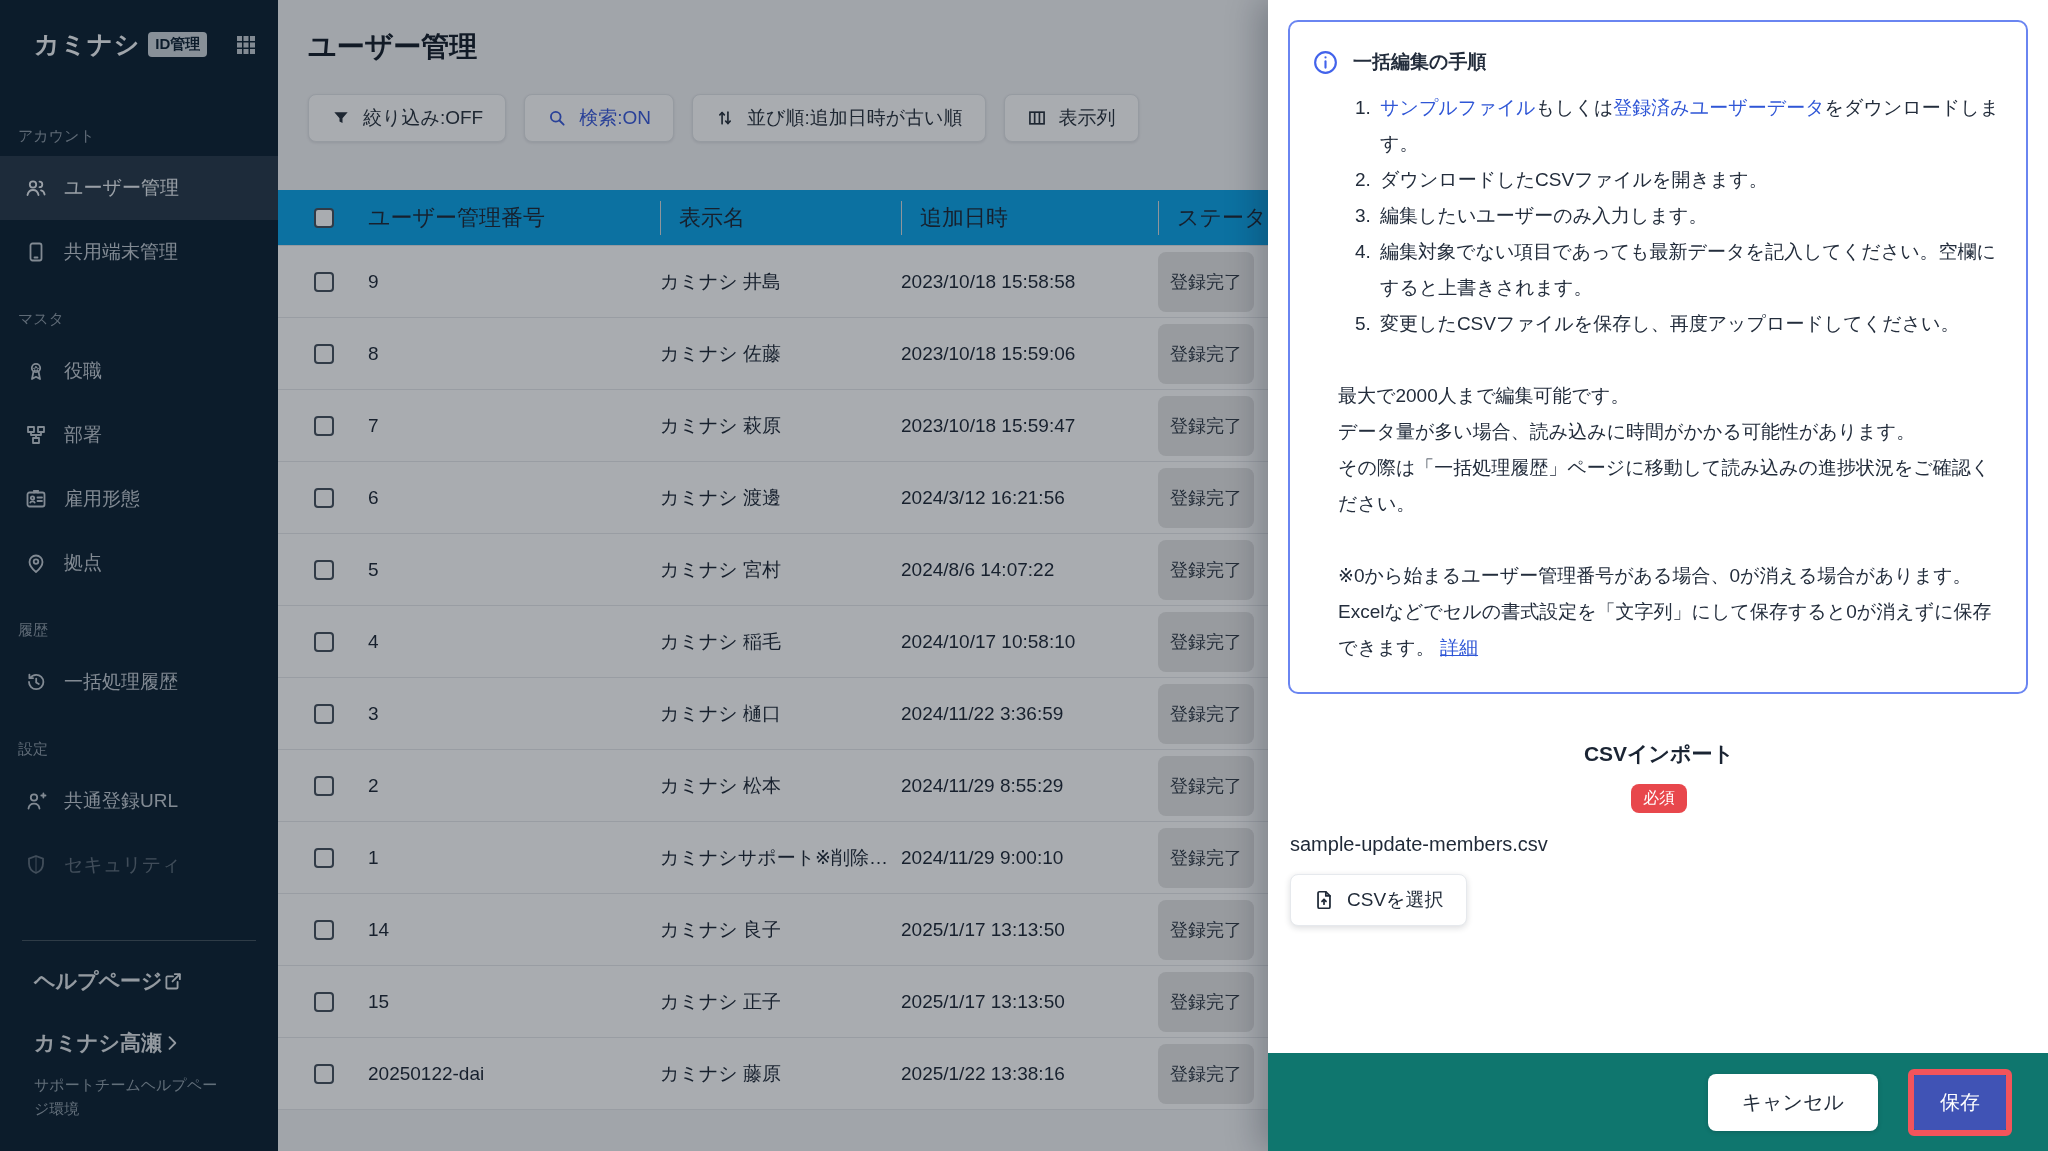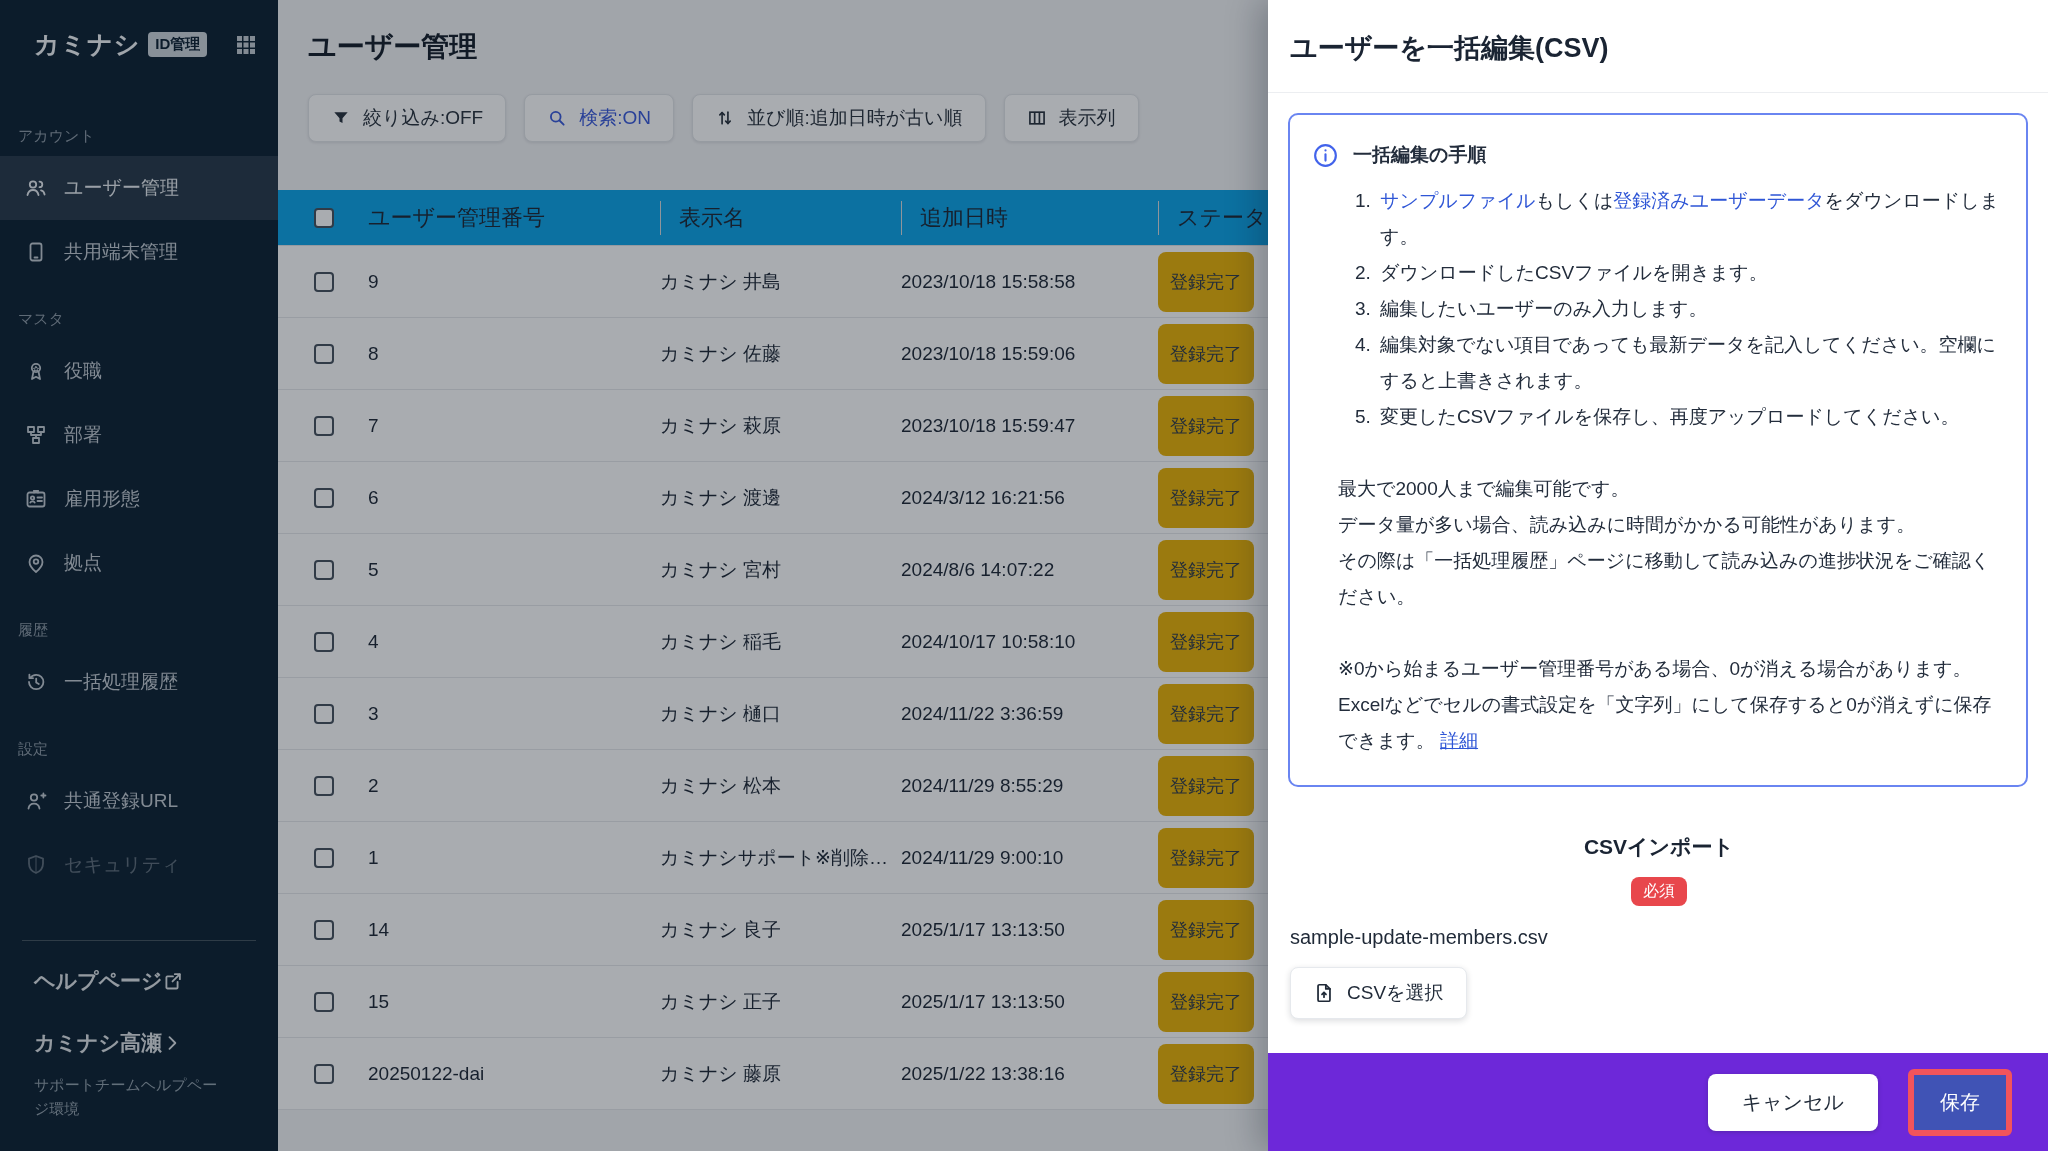--- a/index.html
+++ b/index.html
@@ -48,21 +48,21 @@
     font-size:19px; color:#1f2937; cursor:pointer; }
   .c-check { width:90px; padding-left:36px; display:flex; align-items:center; }
   .c-id    { width:292px; }
   .c-name  { width:241px; }
   .c-date  { width:257px; }
   .c-status{ flex:1; }
   .hsep { border-left:1px solid #d9dcdf; height:34px; margin-right:18px; }
   .thead .c-id,.thead .c-name,.thead .c-date,.thead .c-status { display:flex; align-items:center; }
   .checkbox { width:20px; height:20px; border:2px solid #47525e; border-radius:4px;
     background:#fff; cursor:pointer; }
-  .badge-status { display:inline-block; background:#eab308; color:#333d49;
+  .badge-status { display:inline-block; background:#e5e5e5; color:#333d49;
     border-radius:8px; padding:18px 12px; font-size:18px; }
   .cell-ellipsis { max-width:225px; overflow:hidden; text-overflow:ellipsis; white-space:nowrap; }
 
   
   .overlay { position:absolute; left:0; top:0; width:1268px; height:1151px;
     background:rgba(10,18,28,.35); z-index:40; }
 
   
   .panel { position:absolute; left:1268px; top:0; width:780px; height:1151px; background:#ffffff;
     z-index:50; box-shadow:-10px 0 30px rgba(10,20,35,.25); display:flex; flex-direction:column; }
@@ -81,21 +81,21 @@
   .csv-section { margin-top:46px; padding-left:2px; }
   .csv-label-row { display:flex; align-items:center; gap:16px;flex-direction:column; }
   .csv-label { font-size:21px; font-weight:bold; color:#1a2433; }
   .badge-required { background:#e8474c; color:#ffffff; font-size:16px; padding:4px 12px;
     border-radius:8px; }
   .csv-filename { margin-top:20px; font-size:20px; color:#1f2937; }
   .csv-choose { margin-top:18px; display:inline-flex; align-items:center; gap:12px;
     background:#ffffff; border:1px solid #e6e9ed; border-radius:8px;
     box-shadow:0 2px 6px rgba(20,30,40,.15); padding:12px 22px; font-size:19px;
     color:#1f2937; cursor:pointer; }
-  .panel-foot { height:98px; background:#6d28d9; display:flex; align-items:center;
+  .panel-foot { height:98px; background:#0f766e; display:flex; align-items:center;
     justify-content:flex-end; gap:30px; padding-right:36px; }
   .btn-cancel { background:#ffffff; border:none; border-radius:8px; padding:15px 34px;
     font-size:20px; color:#1f2937; box-shadow:0 1px 4px rgba(20,30,40,.25); cursor:pointer; }
   .save-ring { border:6px solid #f2545b; border-radius:6px; }
   .btn-save { display:block; background:#4053b5; border:none; border-radius:2px;
     padding:14px 26px; font-size:20px; color:#ffffff; cursor:pointer; }
   svg { display:block; }
 </style>
 </head>
 <body>
@@ -437,23 +437,20 @@
       <div class="c-date">2025/1/22 13:38:16</div>
       <div class="c-status"><span class="badge-status">登録完了</span></div>
     </div>
   </div>
     </div>
   </main>
 
   <div class="overlay"></div>
 
   <aside class="panel">
-    <div class="panel-head">
-      <div class="panel-title">ユーザーを一括編集(CSV)</div>
-    </div>
 
     <div class="panel-body">
       <div class="infobox">
         <div class="info-head">
           <span>
             <svg width="27" height="27" viewBox="0 0 24 24" fill="none" stroke="#4263eb" stroke-width="1.9" stroke-linecap="round">
               <circle cx="12" cy="12" r="9.2"></circle>
                 <path d="M12 11v5.5"></path>
                 <path d="M12 7.4v.2"></path>
             </svg>

